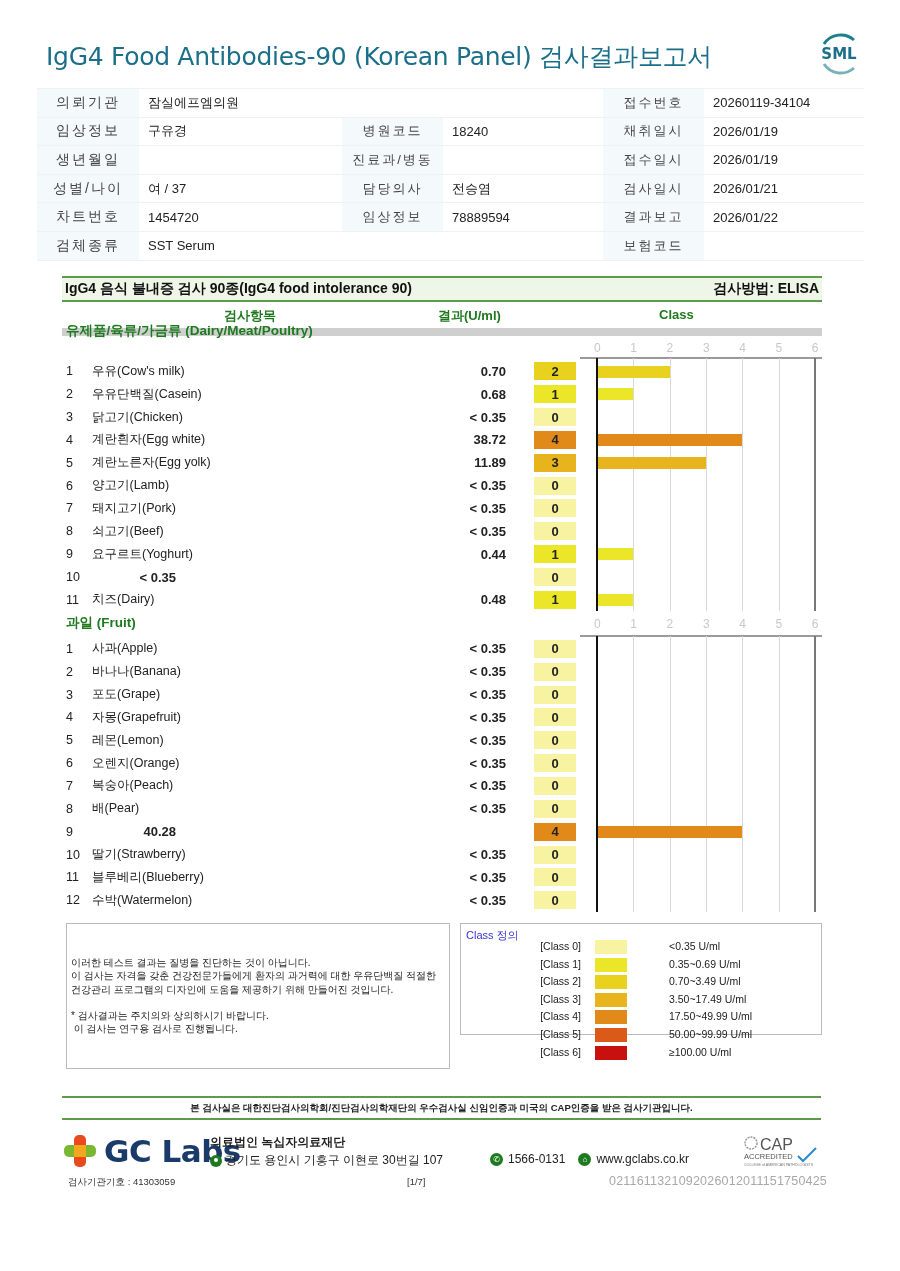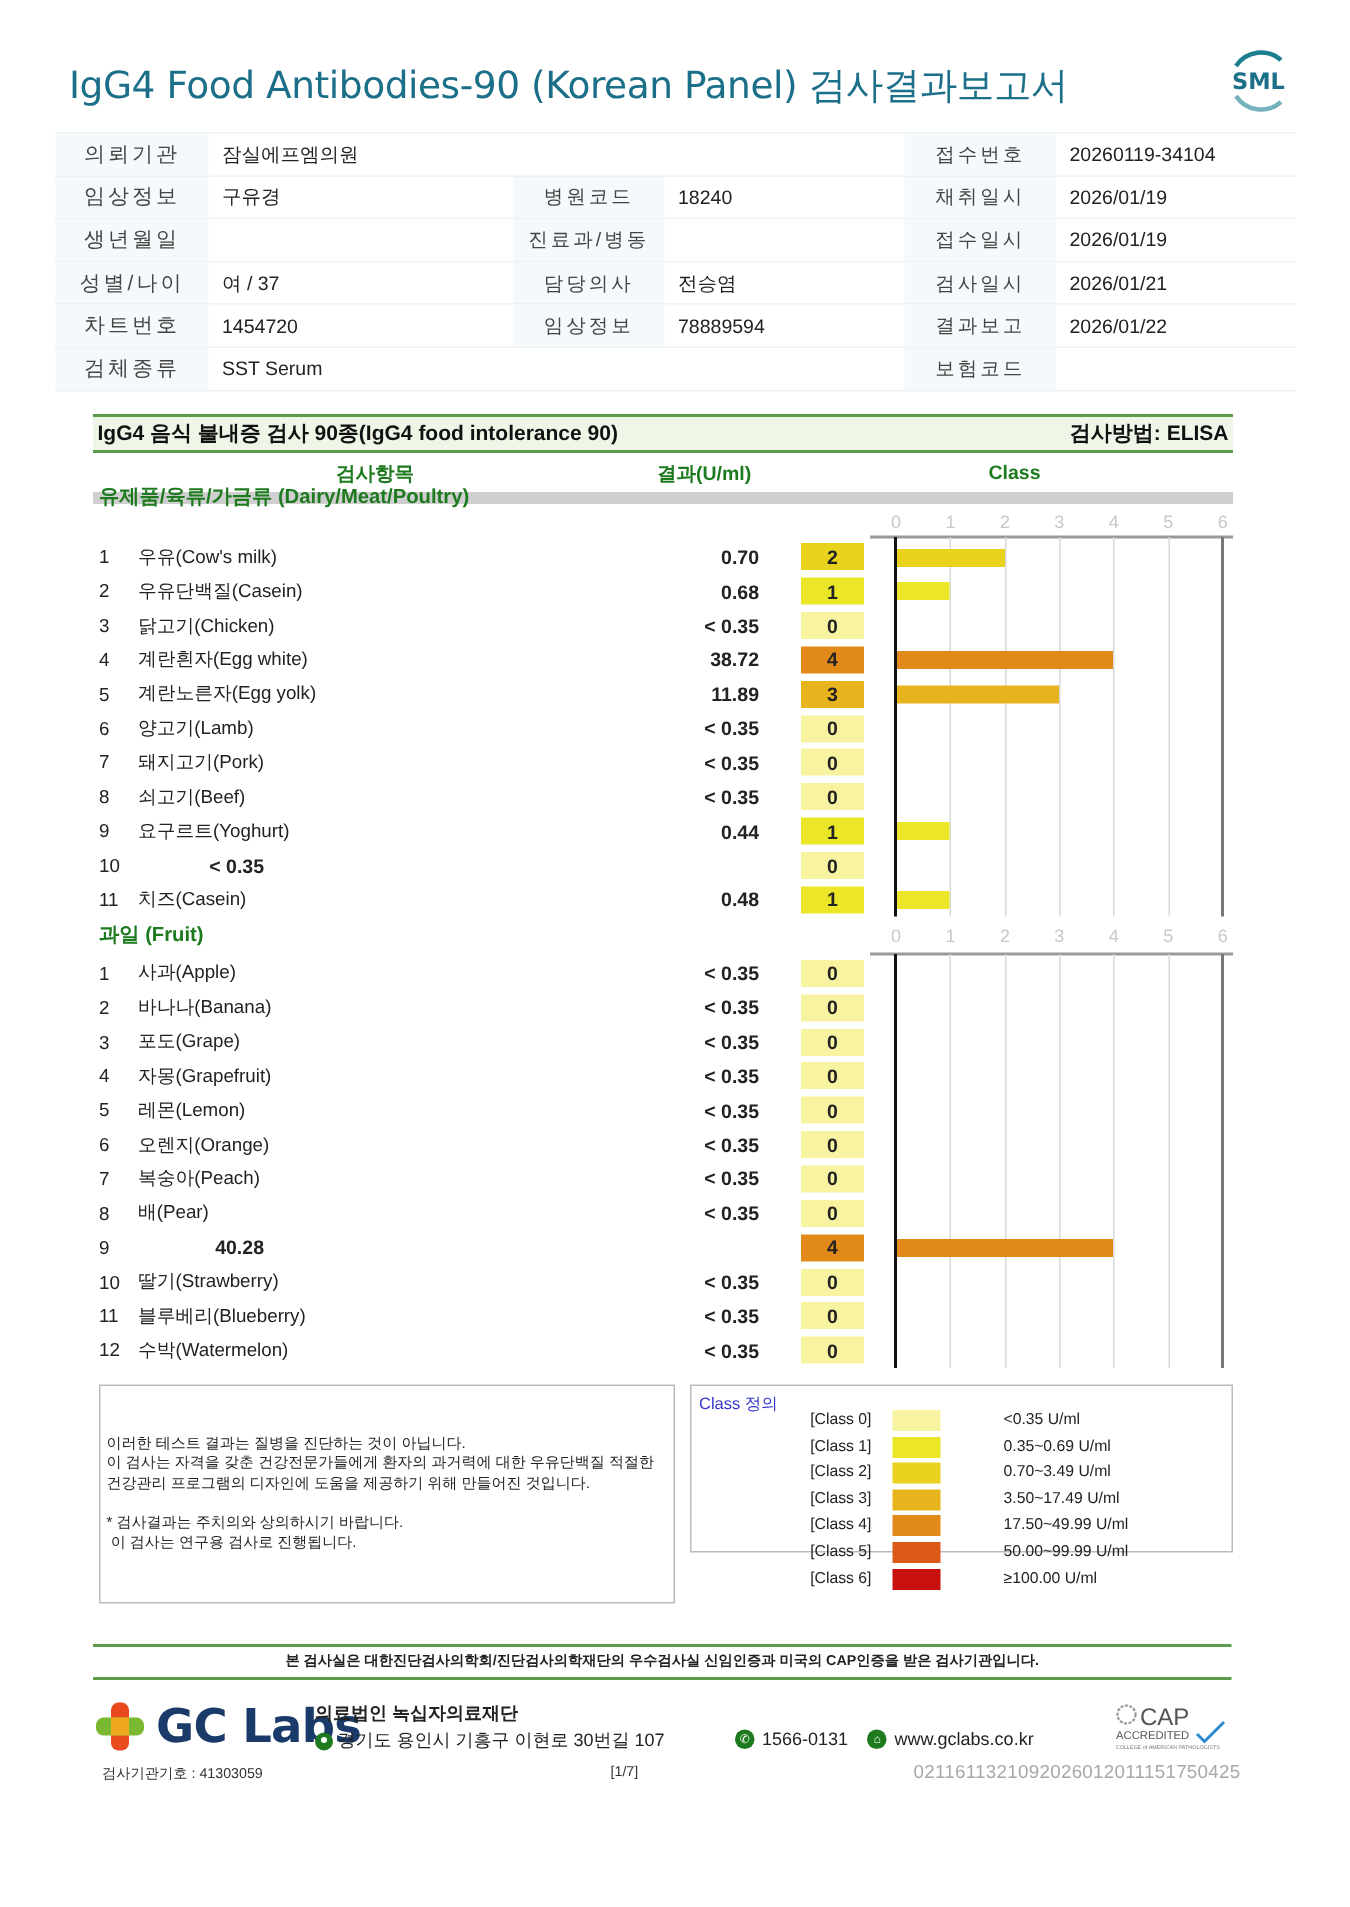--- a/index.html
+++ b/index.html
@@ -222,21 +222,21 @@
       <span class="cls" style="background:#ece628">1</span>
     </div>
     <div class="bar" style="left: 598px; top: 548.3px; width: 35.3px; background: rgb(236, 230, 40);"></div>
     <div class="row" style="top: 565.65px;">
       <span class="num">10</span>
       <span class="res">&lt; 0.35</span>
       <span class="cls" style="background:#f7f3a0">0</span>
     </div>
     <div class="row" style="top: 588.5px;">
       <span class="num">11</span>
-      <span class="name">치즈(Casein)</span>
+      <span class="name">치즈(Dairy)</span>
       <span class="res">0.48</span>
       <span class="cls" style="background:#ece628">1</span>
     </div>
     <div class="bar" style="left: 598px; top: 594px; width: 35.3px; background: rgb(236, 230, 40);"></div>
     <div class="section-title" style="top: 614px;">과일 (Fruit)</div>
     <div class="axis-labels" style="top: 617px;">
       <span style="left: 4px;">0</span>
       <span style="left: 40.3px;">1</span>
       <span style="left: 76.6px;">2</span>
       <span style="left: 112.9px;">3</span>

